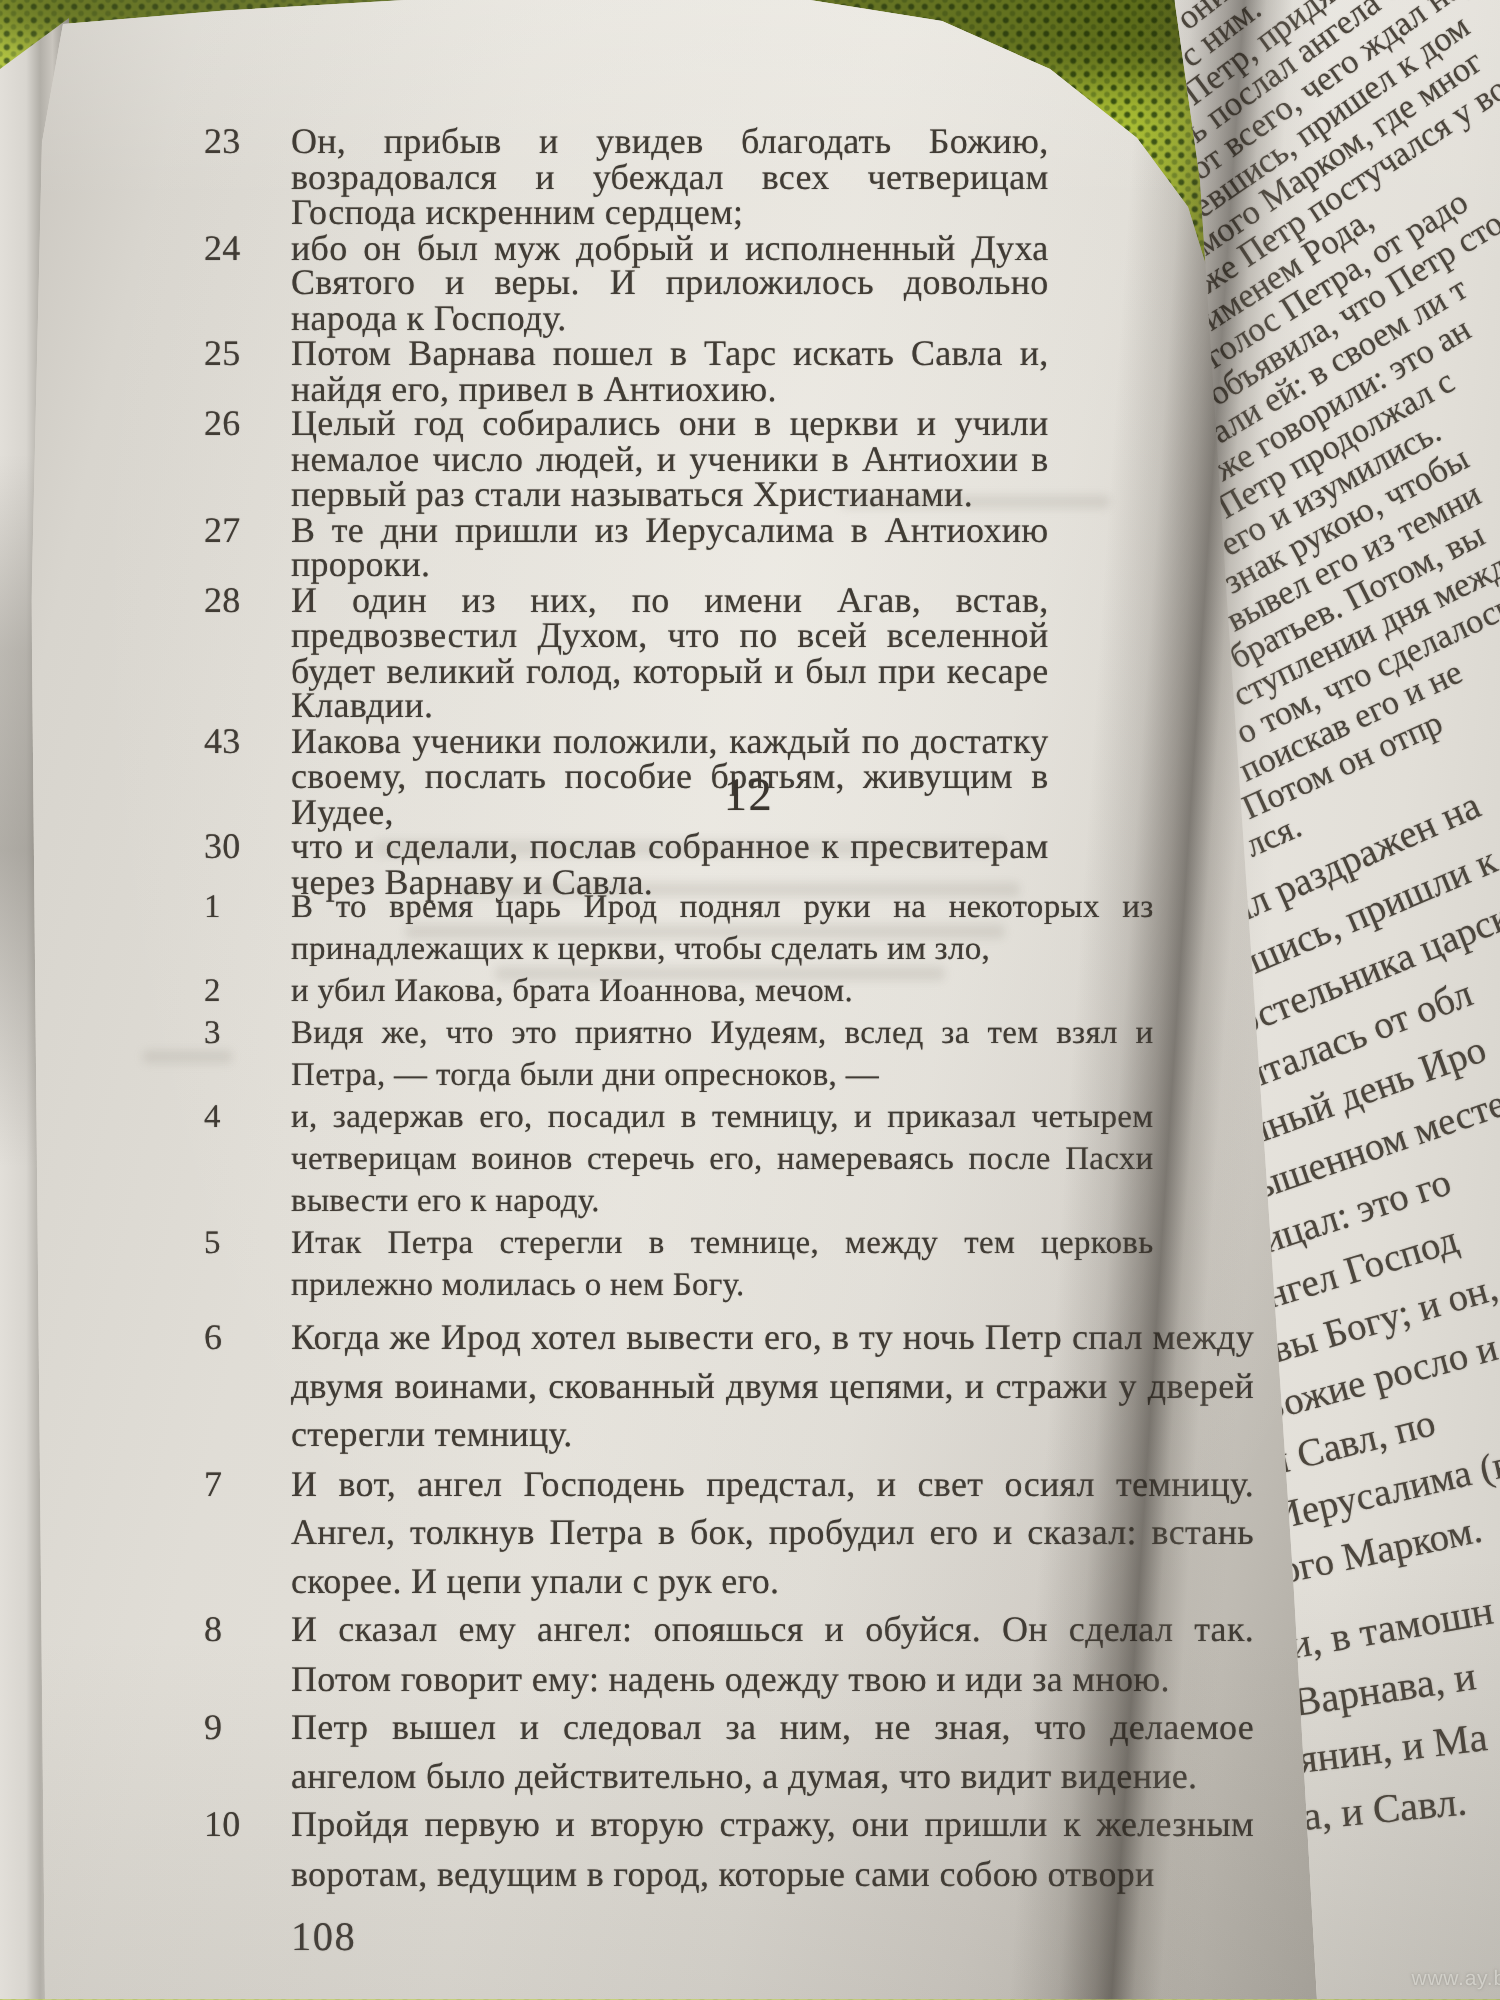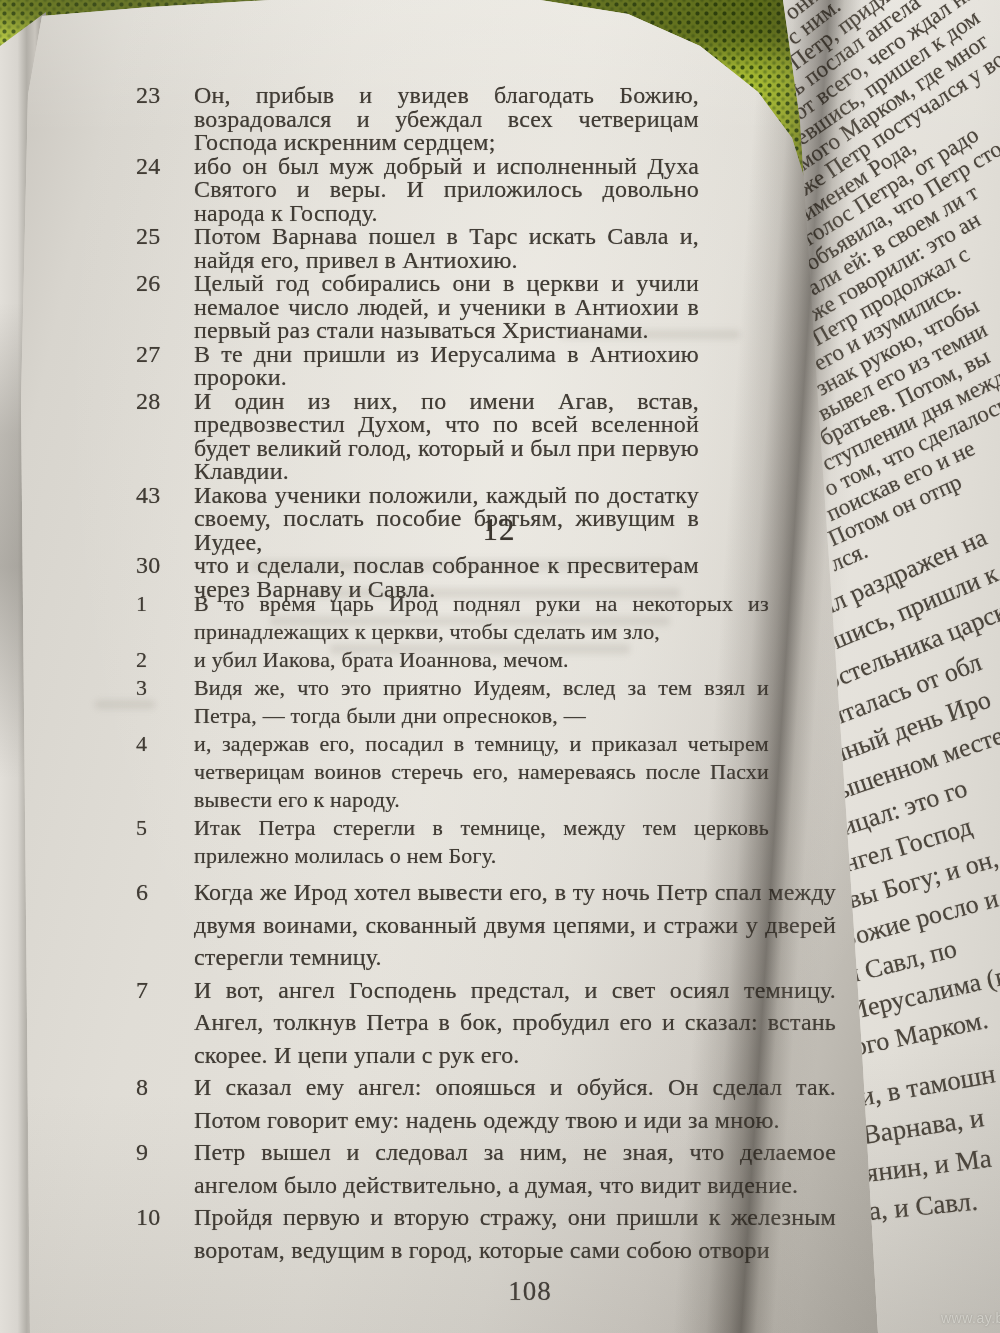--- a/index.html
+++ b/index.html
@@ -42,21 +42,21 @@
   .verse{position:relative;padding-left:58px;}
   .vnum{position:absolute;left:0;top:0;}
   .vtext{display:block;text-align:justify;}
 
   .col-ch11{left:136px;top:84px;width:563px;font-size:24px;line-height:23.5px;}
   .chapter-heading{position:absolute;left:194px;top:512px;width:610px;text-align:center;
     font-size:31px;font-weight:normal;color:#3a352e;letter-spacing:1px;
     text-shadow:0 0 .7px rgba(58,53,46,.6);}
   .col-ch12a{left:136px;top:590px;width:633px;font-size:22px;line-height:28px;}
   .col-ch12b{left:136px;top:876px;width:700px;font-size:24px;line-height:32.5px;}
-  .page-number{position:absolute;left:194px;top:1276px;width:672px;text-align:center;
+  .page-number{position:absolute;left:194px;top:1276px;width:672px;
     font-size:27px;color:#45403a;letter-spacing:1px;text-shadow:0 0 .8px rgba(69,64,58,.6);}
 
   
   .page-right{position:absolute;inset:0;
     clip-path:polygon(783px 0,1000px 0,1000px 1333px,878px 1333px,862px 1050px,842px 750px,818px 400px,800px 120px);
     background:
       linear-gradient(180deg, rgba(255,255,252,.14) 0%, rgba(255,255,252,0) 14%, rgba(255,255,252,0) 78%, rgba(105,101,93,.22) 100%),
       linear-gradient(95deg,#8d897f 0%,#a5a198 6%,#c3bfb6 15%,#d7d3cb 30%,#e3e0d9 50%,#e9e6e0 72%,#e2dfd8 88%,#d5d2cb 100%);
     background-color:#ddd9d2;}
 
@@ -119,21 +119,21 @@
           <span class="vtext">Целый год собирались они в церкви и учили немалое число людей, и ученики в Антиохии в первый раз стали называться Христианами.</span>
         </div>
 
         <div class="verse">
           <span class="vnum">27</span>
           <span class="vtext">В те дни пришли из Иерусалима в Антиохию пророки.</span>
         </div>
 
         <div class="verse">
           <span class="vnum">28</span>
-          <span class="vtext">И один из них, по имени Агав, встав, предвозвестил Духом, что по всей вселенной будет великий голод, который и был при первую Клавдии.</span>
+          <span class="vtext">И один из них, по имени Агав, встав, предвозвестил Духом, что по всей вселенной будет великий голод, который и был при кесаре Клавдии.</span>
         </div>
 
         <div class="verse">
           <span class="vnum">43</span>
           <span class="vtext">Иакова ученики положили, каждый по достатку своему, послать пособие братьям, живущим в Иудее,</span>
         </div>
 
         <div class="verse">
           <span class="vnum">30</span>
           <span class="vtext">что и сделали, послав собранное к пресвитерам через Варнаву и Савла.</span>

